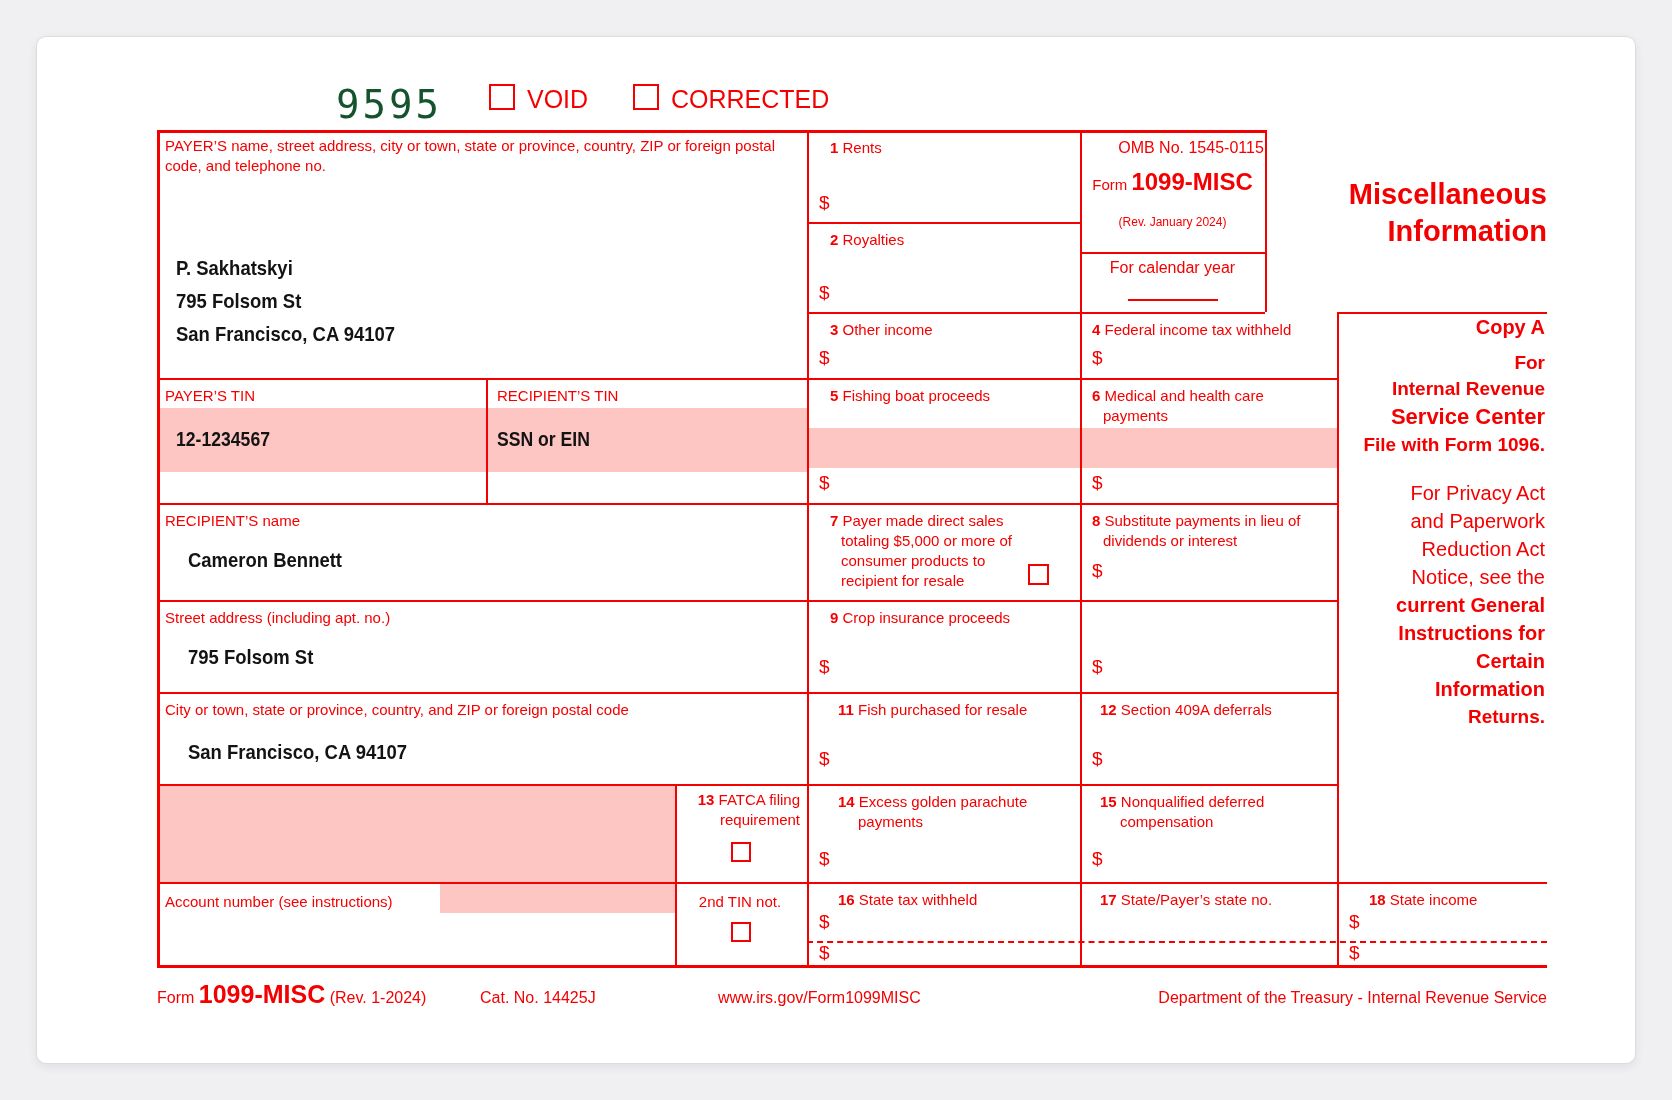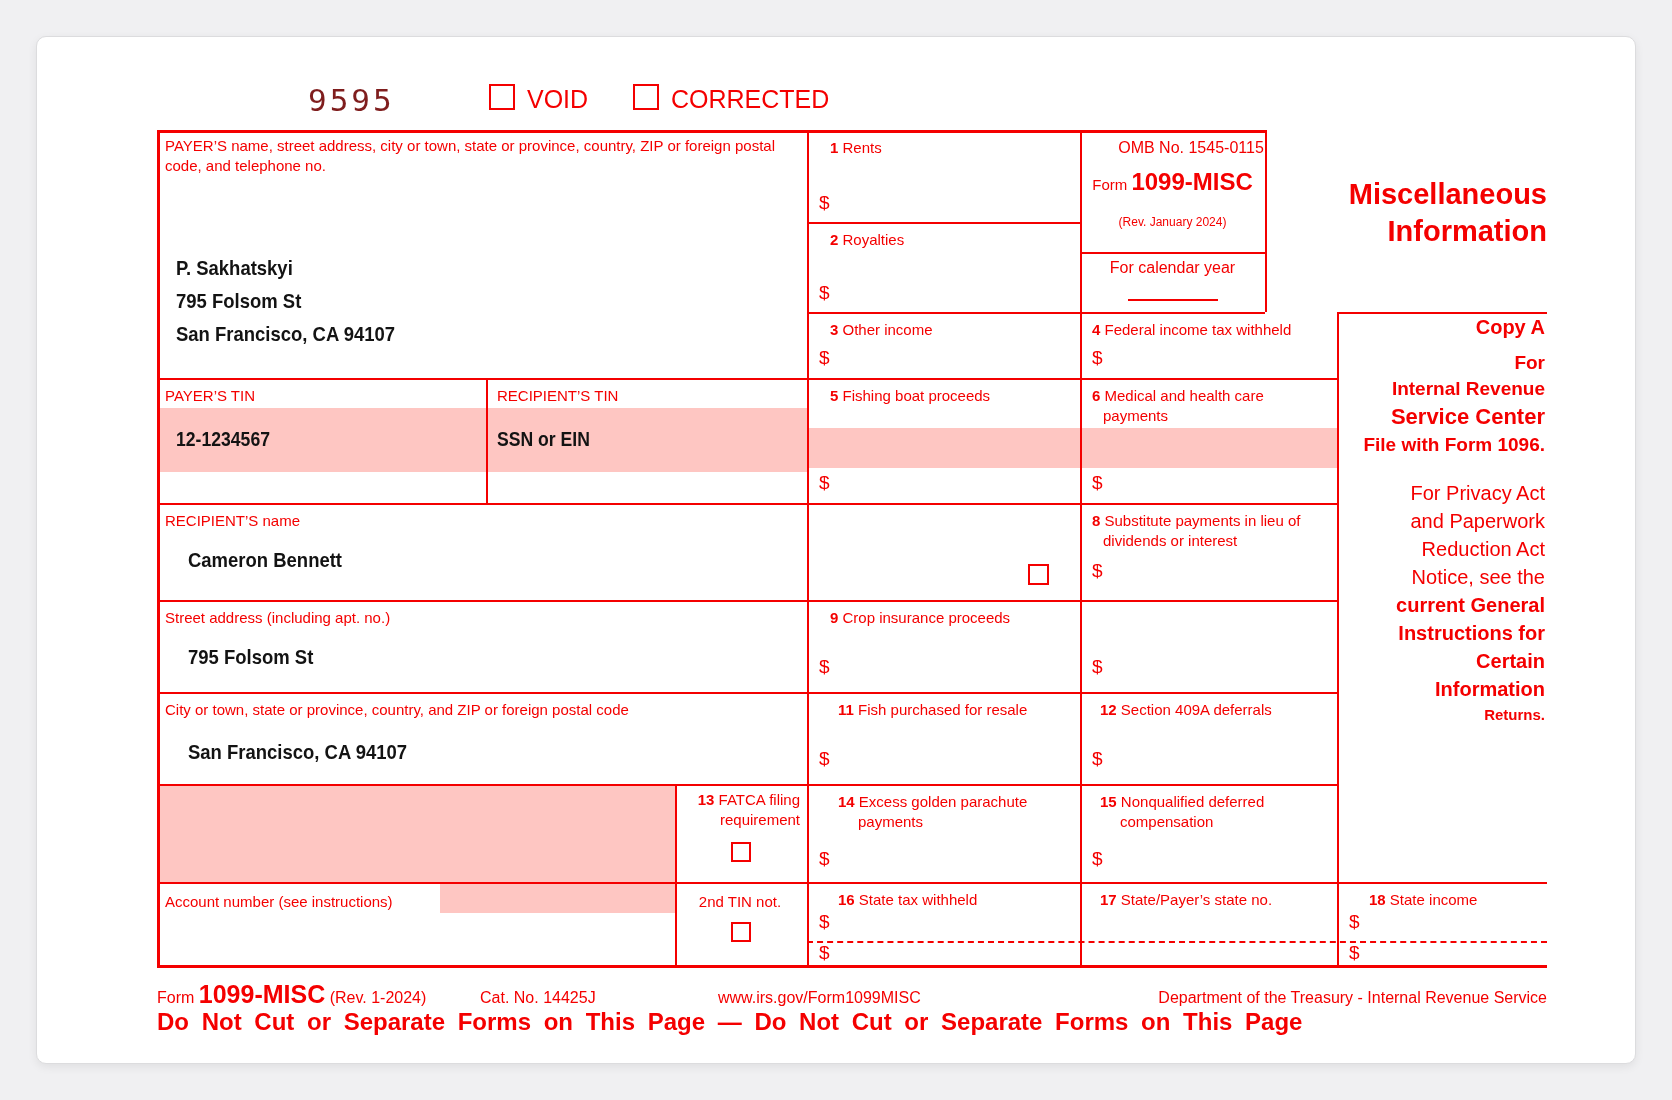--- a/index.html
+++ b/index.html
@@ -18,22 +18,22 @@
   .pinkbox{position:absolute;background:var(--pink);}
   .lbl{position:absolute;color:var(--red);font-size:15px;line-height:20px;}
   .lbl b{font-weight:700;}
   .hang{text-indent:-11px;padding-left:11px;}
   .hang2{text-indent:-20px;padding-left:20px;}
   .dollar{position:absolute;color:var(--red);font-size:19px;font-weight:400;}
   .val{position:absolute;color:var(--ink);font-weight:700;font-size:21px;white-space:nowrap;
        transform:scaleX(.88);transform-origin:left center;}
   .val.small{font-size:20px;}
   .cb{position:absolute;border:2px solid var(--red);background:#fff;}
-  .ocr{position:absolute;color:#7f1d1d;font-family:"DejaVu Sans Mono",monospace;
-       font-size:31px;letter-spacing:3px;font-weight:400;}
+  .ocr{position:absolute;color:#14532d;font-family:"DejaVu Sans Mono",monospace;
+       font-size:39px;letter-spacing:3px;font-weight:400;margin-left:28px;}
   .bigchk-label{position:absolute;color:var(--red);font-size:25px;}
   .center{text-align:center;}
   .right{text-align:right;}
   .copyline{position:absolute;color:var(--red);text-align:right;width:203px;left:1342px;}
   .b{font-weight:700;}
 </style>
 </head>
 <body>
 
 <div id="canvas">
@@ -103,20 +103,21 @@
   <div class="lbl hang" style="left:830px;top:230px;"><b>2</b> <span>Royalties</span></div>
   <div class="dollar" style="left:819px;top:282px;">$</div>
   <div class="lbl hang" style="left:830px;top:320px;"><b>3</b> <span>Other income</span></div>
   <div class="dollar" style="left:819px;top:347px;">$</div>
   <div class="lbl hang" style="left:1092px;top:320px;width:240px;"><b>4</b> <span>Federal income tax withheld</span></div>
   <div class="dollar" style="left:1092px;top:347px;">$</div>
   <div class="lbl hang" style="left:830px;top:386px;width:220px;"><b>5</b> <span>Fishing boat proceeds</span></div>
   <div class="dollar" style="left:819px;top:472px;">$</div>
   <div class="lbl hang" style="left:1092px;top:386px;width:192px;"><b>6</b> <span>Medical and health care payments</span></div>
   <div class="dollar" style="left:1092px;top:472px;">$</div>
+  <div class="lbl hang" style="left:830px;top:511px;width:192px;"><b>7</b> <span>Payer made direct sales totaling $5,000 or more of consumer products to recipient for resale</span></div>
   <div class="cb" style="left:1028px;top:564px;width:21px;height:21px;"></div>
   <div class="lbl hang" style="left:1092px;top:511px;width:226px;"><b>8</b> <span>Substitute payments in lieu of dividends or interest</span></div>
   <div class="dollar" style="left:1092px;top:560px;">$</div>
   <div class="lbl hang" style="left:830px;top:608px;width:230px;"><b>9</b> <span>Crop insurance proceeds</span></div>
   <div class="dollar" style="left:819px;top:656px;">$</div>
   <div class="dollar" style="left:1092px;top:656px;">$</div>
   <div class="lbl hang2" style="left:838px;top:700px;width:230px;"><b>11</b> <span>Fish purchased for resale</span></div>
   <div class="dollar" style="left:819px;top:748px;">$</div>
   <div class="lbl hang2" style="left:1100px;top:700px;width:225px;"><b>12</b> <span>Section 409A deferrals</span></div>
   <div class="dollar" style="left:1092px;top:748px;">$</div>
@@ -150,24 +151,23 @@
   <div class="copyline b" style="top:404px;font-size:22px;">Service Center</div>
   <div class="copyline b" style="top:434px;font-size:19px;">File with Form 1096.</div>
   <div class="copyline" style="top:482px;font-size:20px;">For Privacy Act</div>
   <div class="copyline" style="top:510px;font-size:20px;">and Paperwork</div>
   <div class="copyline" style="top:538px;font-size:20px;">Reduction Act</div>
   <div class="copyline" style="top:566px;font-size:20px;">Notice, see the</div>
   <div class="copyline b" style="top:594px;font-size:20px;">current General</div>
   <div class="copyline b" style="top:622px;font-size:20px;">Instructions for</div>
   <div class="copyline b" style="top:650px;font-size:20px;">Certain</div>
   <div class="copyline b" style="top:678px;font-size:20px;">Information</div>
-  <div class="copyline b" style="top:706px;font-size:15px;">Returns.</div>
+  <div class="copyline b" style="top:706px;font-size:19px;">Returns.</div>
 
   <div class="lbl" style="left:157px;top:984px;font-size:16px;">
     <span>Form</span>
     <span class="b" style="font-size:25px;">1099-MISC</span>
     <span>(Rev. 1-2024)</span>
   </div>
   <div class="lbl" style="left:480px;top:988px;font-size:16px;">Cat. No. 14425J</div>
   <div class="lbl" style="left:718px;top:988px;font-size:16px;">www.irs.gov/Form1099MISC</div>
   <div class="lbl" style="right:125px;left:auto;top:988px;font-size:16px;position:absolute;">Department of the Treasury - Internal Revenue Service</div>
-  <div class="lbl b" style="left:157px;top:1012px;font-size:24px;word-spacing:6px;width:1330px;">Do Not Cut or Separate Forms on This Page — Do Not Cut or Separate Forms on This Page</div>
 </div>
 
 </body></html>

